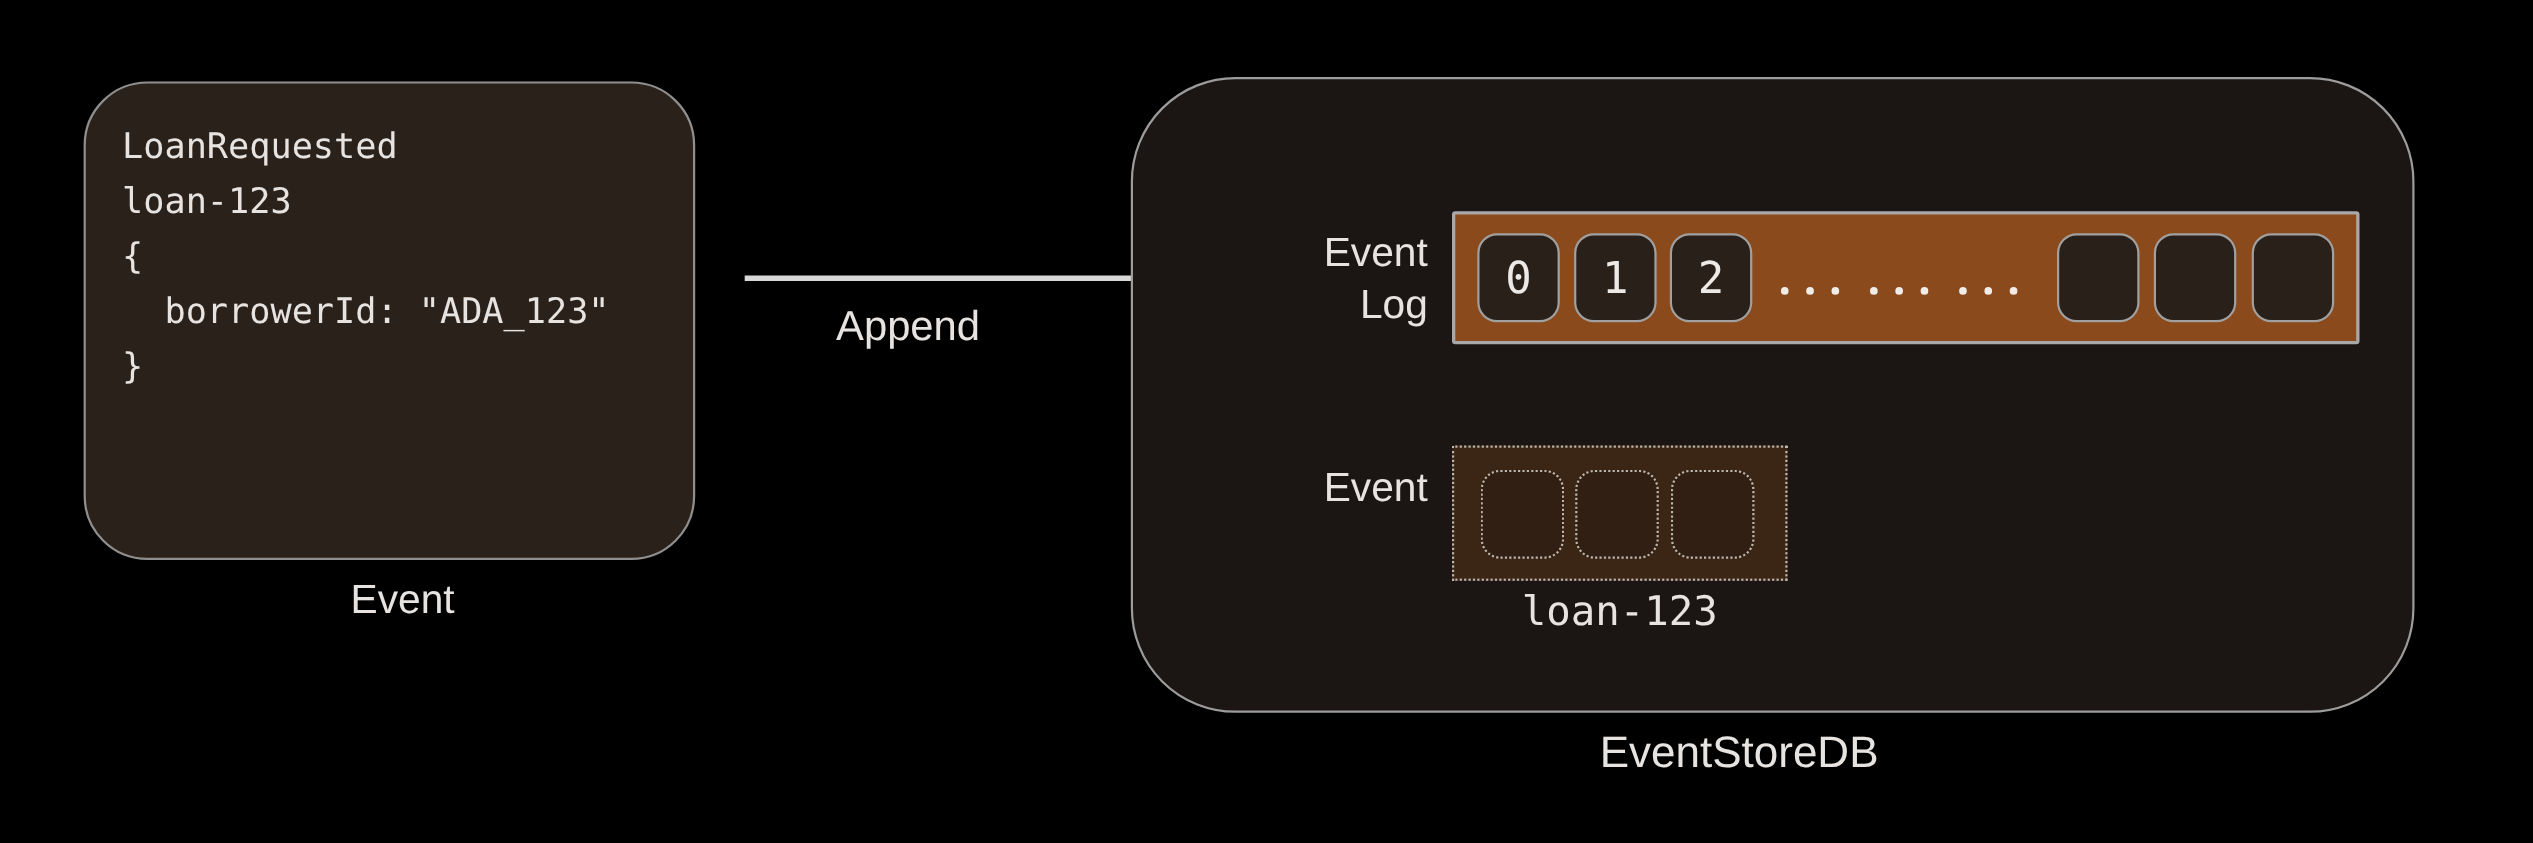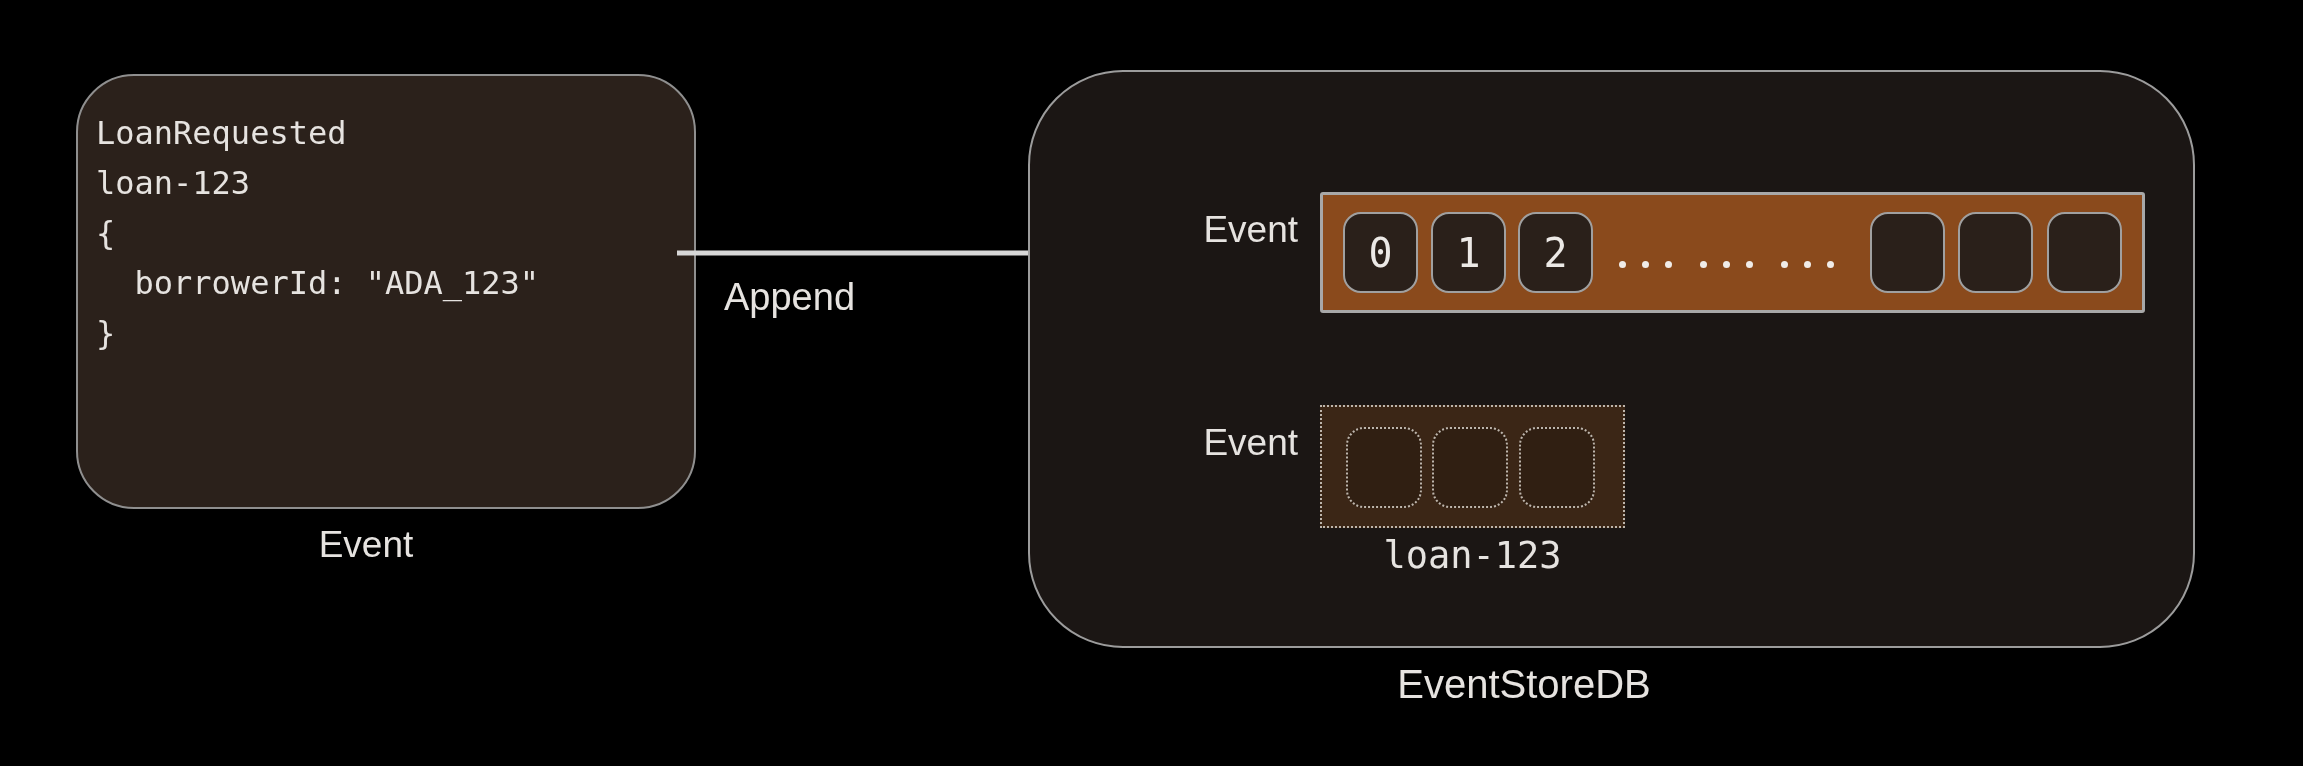--- a/index.html
+++ b/index.html
@@ -8,48 +8,48 @@
     width: 2303px;
     height: 766px;
     background: var(--c-background, #000);
     overflow: hidden;
     font-family: "Liberation Sans", sans-serif;
   }
   .abs { position: absolute; }
 
   
   .event-card {
-    left: 76px; top: 74px; width: 620px; height: 435px;
+    left: 76px; top: 74px; width: 556px; height: 435px;
     box-sizing: border-box;
     background: var(--c-card-bg, #2b211b);
     border: 2px solid var(--c-card-border, #8f8f8f);
     border-radius: 58px;
-    padding: 32px 18px 0 18px;
+    padding: 32px 18px 0 33px;
   }
   .code-line {
     font-family: "DejaVu Sans Mono", monospace;
     font-size: 32px;
     line-height: 50px;
     color: var(--c-text-light, #e6e3e0);
     white-space: pre;
   }
 
   .caption {
     color: var(--c-text-light, #e0dedc);
     text-align: center;
   }
   .event-caption { left: 166px; top: 524px; width: 400px; font-size: 37px; }
-  .store-caption { left: 1324px; top: 662px; width: 400px; font-size: 40px; }
+  .store-caption { left: 1381px; top: 662px; width: 400px; font-size: 40px; }
   .stream-name {
     left: 1322px; top: 534px; width: 301px;
     font-family: "DejaVu Sans Mono", monospace;
     font-size: 37px;
   }
   .append-label {
-    left: 724px; top: 276px;
+    left: 760px; top: 276px;
     font-size: 38px;
     color: var(--c-text-light, #dcdcda);
   }
 
   
   .arrows { left: 0; top: 0; width: 2303px; height: 766px; pointer-events: none; }
 
   
   .store-container {
     left: 1028px; top: 70px; width: 1167px; height: 578px;
@@ -135,20 +135,21 @@
     <path d="M 1050 253 Q 1064 253 1064 267 L 1064 448 Q 1064 462 1078 462 L 1122 462" fill="none" stroke="#d7d7d7" stroke-width="5"></path>
     <polygon points="1157,253 1114,231 1126,253 1114,275" fill="#d7d7d7"></polygon>
     <polygon points="1157,462 1114,440 1126,462 1114,484" fill="#d7d7d7"></polygon>
   </svg>
   <div class="abs append-label">Append</div>
 
   <div class="abs store-container"></div>
 
   <div class="abs side-label log-label">
     <div>Event</div>
+    <div>Log</div>
   </div>
   <div class="abs log-bar">
     <div class="log-cell" style="left:20px">0</div>
     <div class="log-cell" style="left:108px">1</div>
     <div class="log-cell" style="left:195px">2</div>
     <div class="dots">
       <div class="dot-group">
           <span class="dot"></span>
           <span class="dot"></span>
           <span class="dot"></span>

